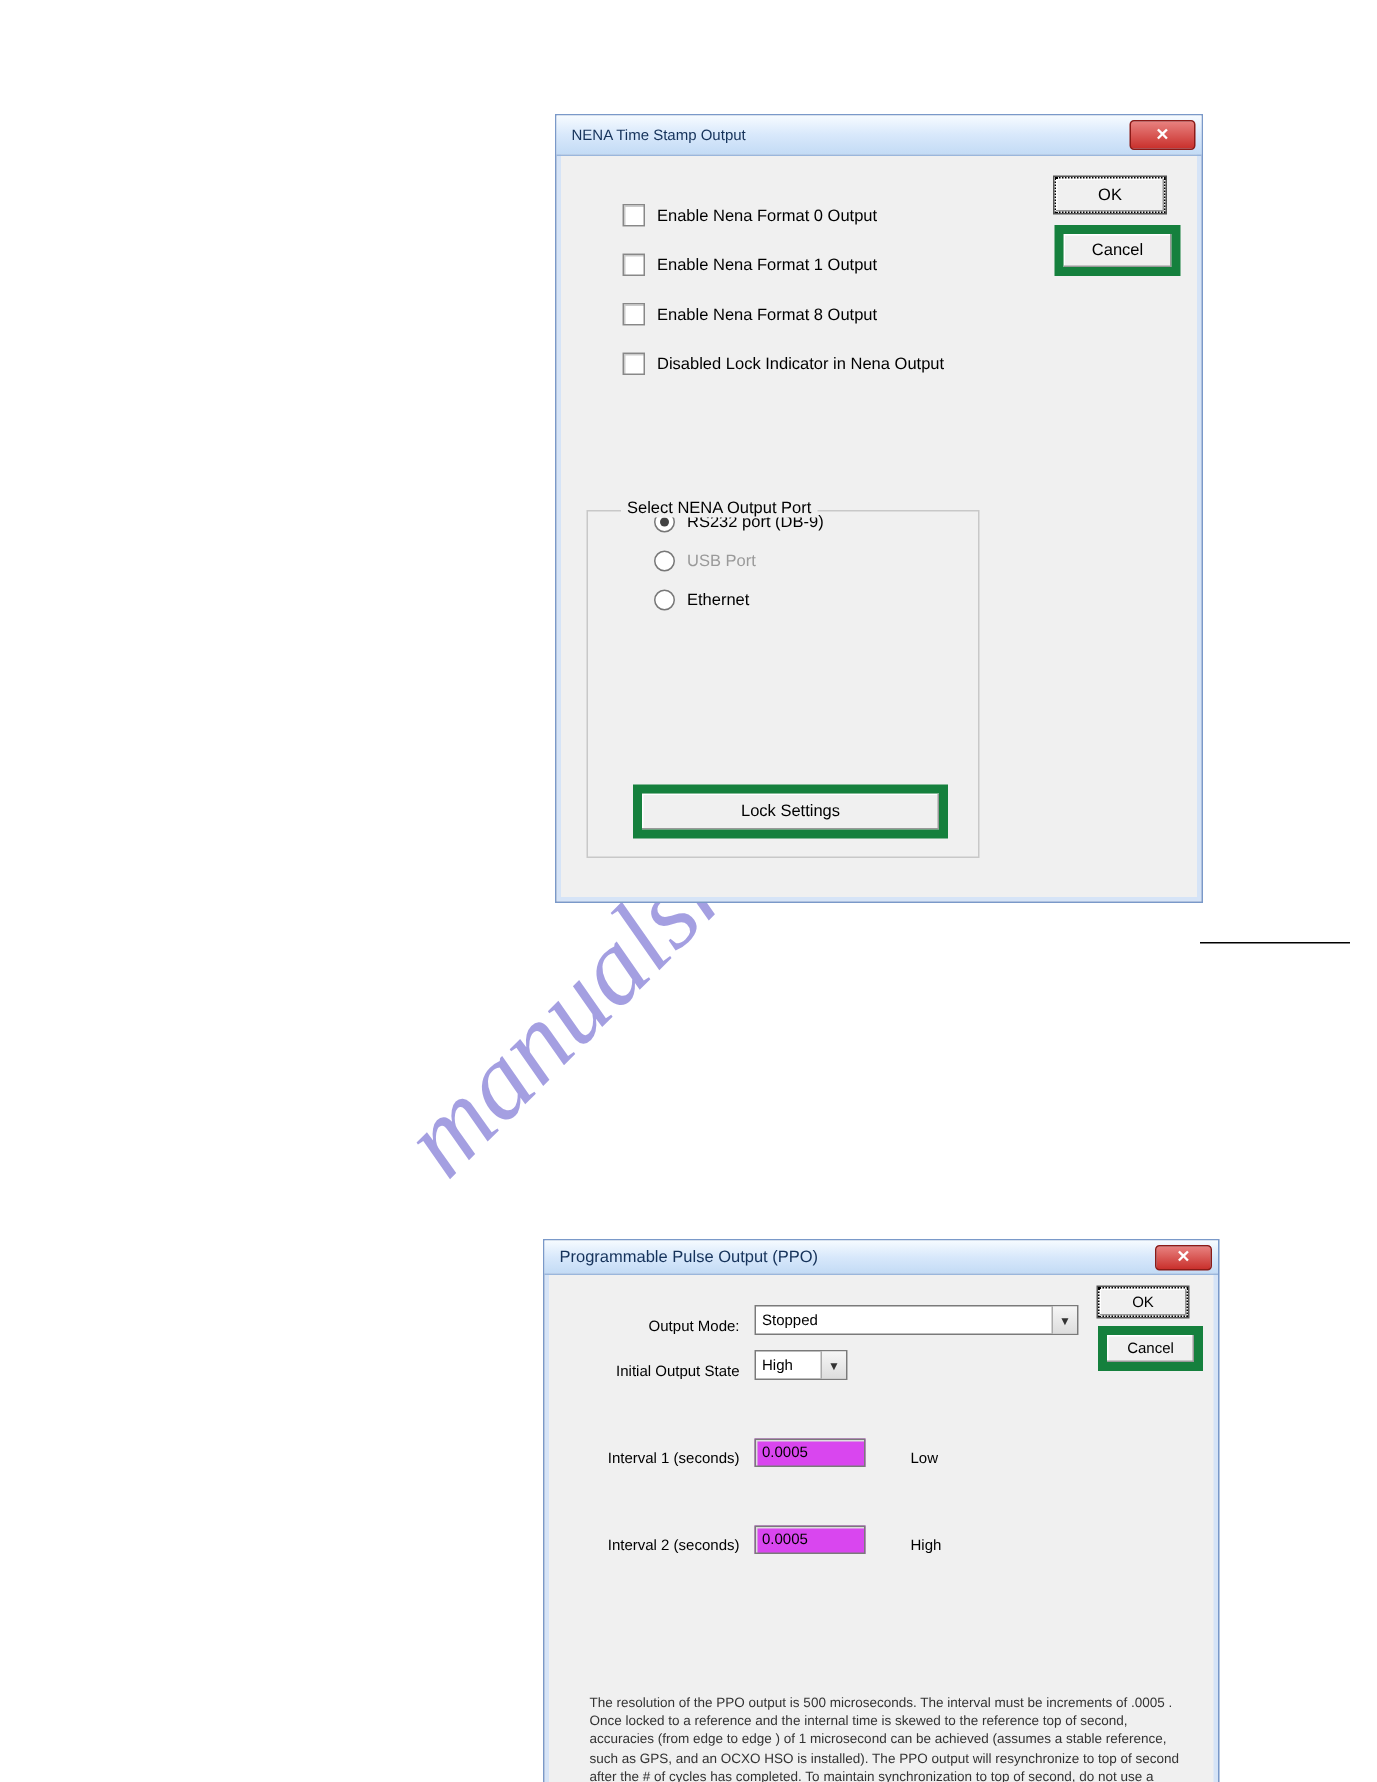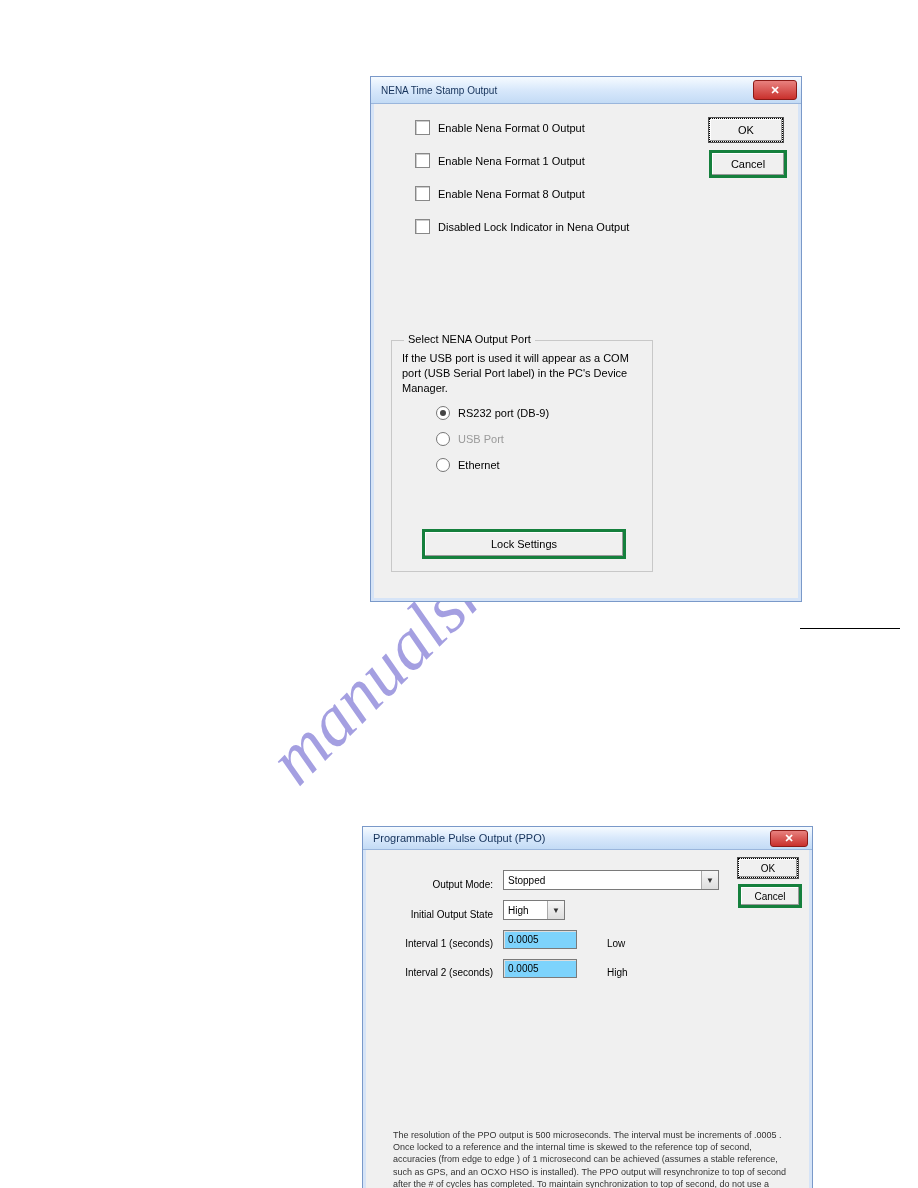--- a/index.html
+++ b/index.html
@@ -50,59 +50,59 @@
     border: 1px solid #8b1a17;
     border-radius: 3px;
     display: flex; align-items: center; justify-content: center;
   }
   .dialog2 .close-btn { width: 36px; height: 15px; }
   .close-x { color: #fff; font-weight: bold; font-size: 11px; line-height: 1; }
   .body-area { position: relative; width: 100%; height: calc(100% - 26px); }
   .dialog2 .body-area { height: calc(100% - 22px); }
   .win-button {
     background: #f0f0f0;
-    border: 3px solid #15803d;
+    border: 6px solid #15803d;
     box-shadow: inset -1px -1px 0 #999, inset 1px 1px 0 #fff;
     font-size: 11px;
     text-align: center;
     display: flex; align-items: center; justify-content: center;
   }
   .win-button.default { border: 1px dotted #000; outline: 1px solid #555; }
   .checkbox-row { display: flex; align-items: center; gap: 8px; margin-bottom: 18px; }
   .chkbox {
     width: 13px; height: 13px;
     background: #fff; border: 1px solid #888;
     box-shadow: inset 1px 1px 0 #ccc;
   }
   .groupbox {
     position: absolute;
     border: 1px solid #c8c8c8;
   }
   .groupbox-label {
     position: absolute;
-    top: -8px; left: 12px;
+    top: -8px; left: 22px;
     background: #f0f0f0;
     padding: 0 4px;
     font-size: 11px;
   }
   .radio-row { display: flex; align-items: center; gap: 8px; margin-bottom: 12px; }
   .radio {
     width: 12px; height: 12px; border-radius: 50%;
     background: #fff; border: 1px solid #777;
     display: flex; align-items: center; justify-content: center;
   }
   .radio.selected::after { content: ""; width: 6px; height: 6px; border-radius: 50%; background: #444; }
   .disabled-text { color: #9a9a9a; }
   .form-row { display: flex; align-items: flex-end; margin-bottom: 10px; }
   .form-label { width: 110px; text-align: right; margin-right: 10px; font-size: 10px; }
   .text-input {
-    background: #7dd3fc; border: 1px solid #7a7a7a;
+    background: #d946ef; border: 1px solid #7a7a7a;
     box-shadow: inset 1px 1px 0 #ddd;
     height: 17px; padding: 0 4px; font-size: 10px;
-    display: flex; align-items: center;
+    display: flex; align-items: center; margin-top: 29px;
   }
   .combo {
     background: #fff; border: 1px solid #7a7a7a;
     height: 18px; display: flex; align-items: center;
     padding: 0 0 0 4px; font-size: 10px;
     justify-content: space-between;
   }
   .combo-arrow {
     width: 16px; height: 100%;
     background: linear-gradient(#f6f6f6,#ddd);
@@ -129,42 +129,41 @@
     <div class="close-btn">
       <span class="close-x">✕</span>
     </div>
   </div>
   <div class="body-area">
     <div style="position:absolute; right:14px; top:14px; display:flex; flex-direction:column; gap:8px;">
       <div class="win-button default" style="width:72px; height:22px;">OK</div>
       <div class="win-button" style="width:72px; height:22px;">Cancel</div>
     </div>
 
-    <div style="position:absolute; left:44px; top:16px;">
+    <div style="position:absolute; left:44px; top:32px;">
       <div class="checkbox-row">
         <div class="chkbox"></div>
         <span>Enable Nena Format 0 Output</span>
       </div>
       <div class="checkbox-row">
         <div class="chkbox"></div>
         <span>Enable Nena Format 1 Output</span>
       </div>
       <div class="checkbox-row">
         <div class="chkbox"></div>
         <span>Enable Nena Format 8 Output</span>
       </div>
       <div class="checkbox-row">
         <div class="chkbox"></div>
         <span>Disabled Lock Indicator in Nena Output</span>
       </div>
     </div>
 
     <div class="groupbox" style="left:20px; top:236px; width:260px; height:230px;">
       <div class="groupbox-label">Select NENA Output Port</div>
-      <div style="padding:10px 10px; font-size:11px; line-height:1.35;">If the USB port is used it will appear as a COM port (USB Serial Port label) in the PC's Device Manager.</div>
       <div style="padding-left:44px;">
         <div class="radio-row">
           <div class="radio selected"></div>
           <span>RS232 port (DB-9)</span>
         </div>
         <div class="radio-row">
           <div class="radio"></div>
           <span class="disabled-text">USB Port</span>
         </div>
         <div class="radio-row">

